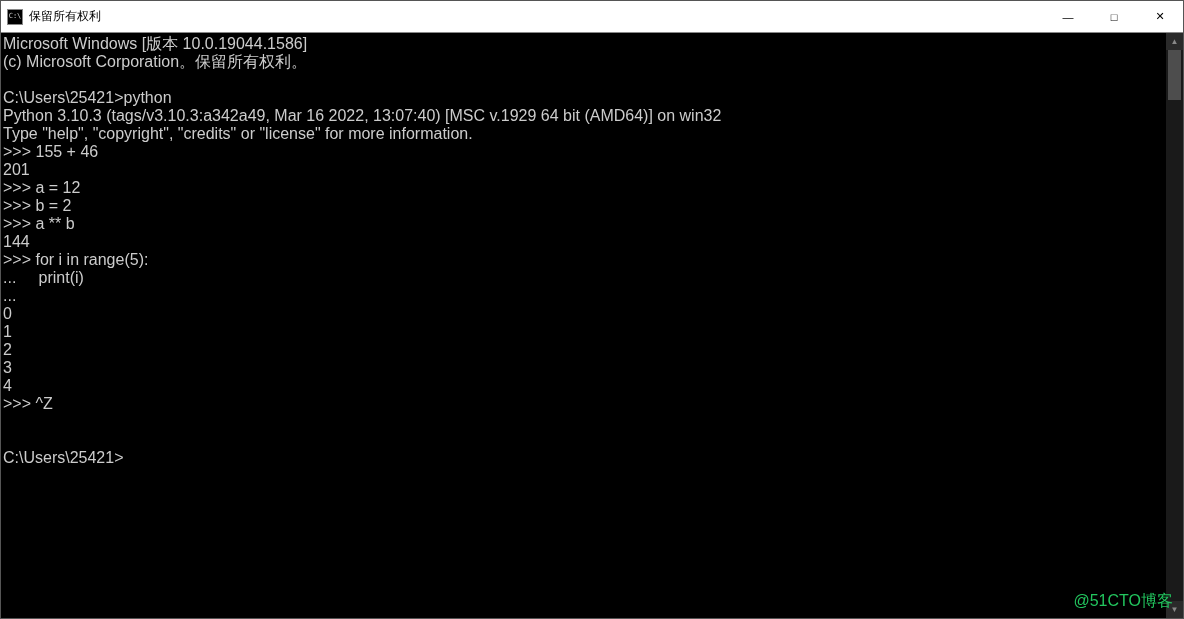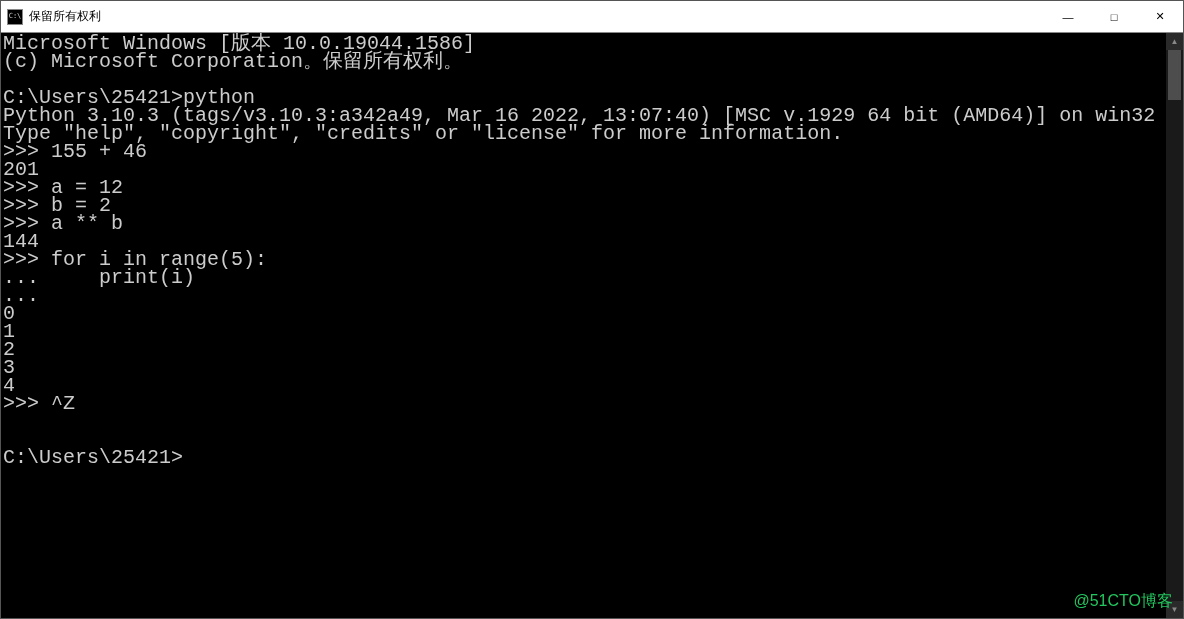--- a/index.html
+++ b/index.html
@@ -6,21 +6,21 @@
   html, body { width: 1184px; height: 619px; font-family: "Segoe UI", sans-serif; background: #fff; overflow: hidden; }
   .window { width: 1184px; height: 619px; border: 1px solid #555; display: flex; flex-direction: column; background: #fff; }
   .titlebar { height: 32px; background: #ffffff; display: flex; align-items: center; justify-content: space-between; border-bottom: 1px solid #888; }
   .titlebar-left { display: flex; align-items: center; gap: 6px; padding-left: 6px; }
   .app-icon { width: 16px; height: 16px; background: #000; border: 1px solid #888; display:flex; align-items:center; justify-content:center; }
   .app-icon span { color:#ccc; font-size:7px; line-height:1; font-family: monospace; }
   .title-text { font-size: 12px; color: #000; }
   .titlebar-right { display: flex; height: 100%; }
   .win-btn { width: 46px; height: 100%; display: flex; align-items: center; justify-content: center; font-size: 11px; color: #000; background: transparent; border: none; cursor: pointer; font-family: "Segoe UI", sans-serif; }
   .terminal-wrap { flex: 1; display: flex; background: #000; position: relative; }
-  .terminal { flex: 1; background: #000; color: #cccccc; font-family: Liberation Mono, monospace; font-size: 20px; line-height: 18px; white-space: pre; padding: 2px 0 0 2px; overflow: hidden; }
+  .terminal { flex: 1; background: #000; color: #cccccc; font-family: Liberation Sans, sans-serif; font-size: 16px; line-height: 18px; white-space: pre; padding: 2px 0 0 2px; overflow: hidden; }
   .scrollbar { width: 17px; background: #1a1a1a; position: relative; }
   .scroll-up, .scroll-down { width: 17px; height: 17px; background: #2a2a2a; display:flex; align-items:center; justify-content:center; color:#888; font-size:8px; position:absolute; left:0; }
   .scroll-up { top:0; }
   .scroll-down { bottom:0; }
   .thumb { position: absolute; top: 17px; left: 2px; width: 13px; height: 50px; background: #4d4d4d; }
   .watermark { position: absolute; right: 10px; bottom: 6px; color: #22c55e; font-size: 16px; font-family: sans-serif; pointer-events:none; }
 </style>
 </head>
 <body>
 

